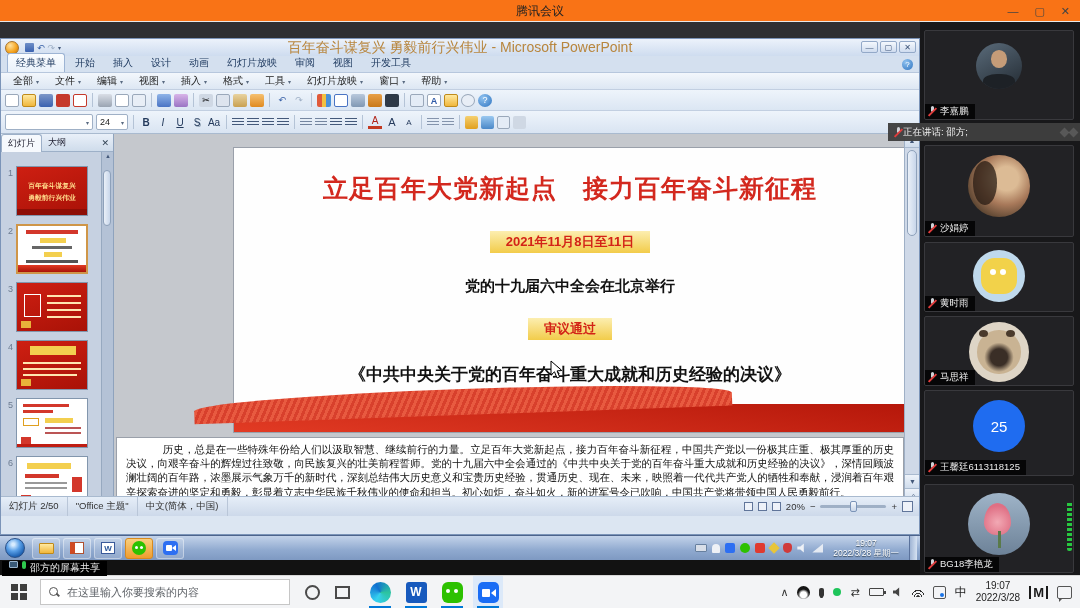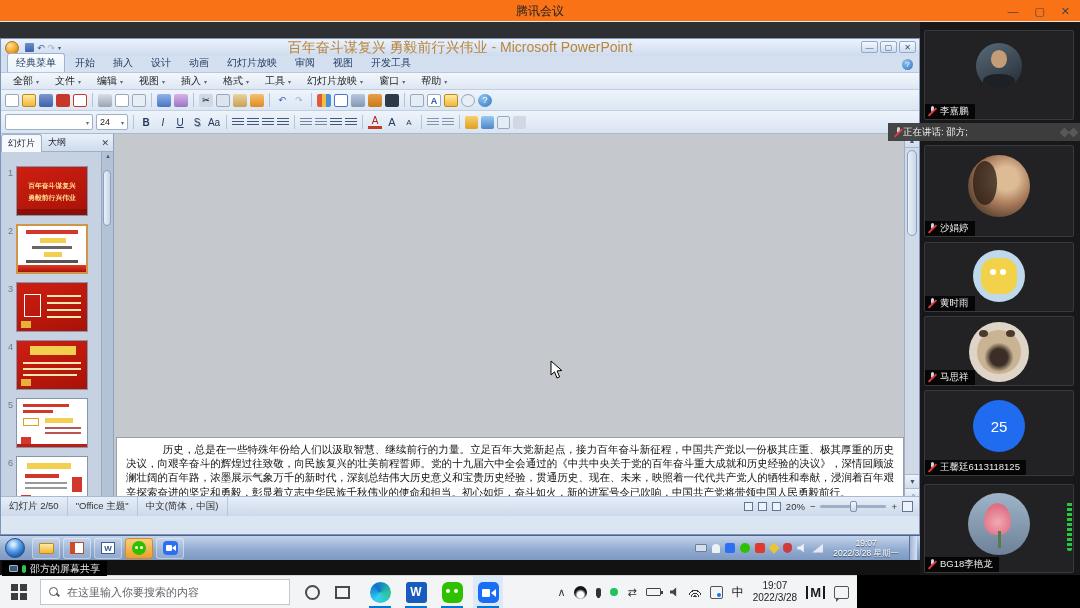--- a/index.html
+++ b/index.html
@@ -121,21 +121,21 @@
   .tr-dice { width:10px; height:10px; background:#e03a2f; border-radius:2px; }
   .tr-dia { width:8px; height:8px; background:#e8c53a; transform:rotate(45deg); }
   .tr-shield { width:9px; height:10px; background:#d03a3a; border-radius:40% 40% 50% 50%; }
   .tr-spk { width:10px; height:10px; background:#eef1f6; clip-path:polygon(0 35%,30% 35%,65% 5%,65% 95%,30% 65%,0 65%); }
   .tr-sig { width:11px; height:9px; background:linear-gradient(to top,#eef1f6,#eef1f6); clip-path:polygon(0 100%,100% 100%,100% 0); opacity:.9; }
   .w7-clock { color:#fff; font-size:8.5px; text-align:center; line-height:10px; text-shadow:0 1px 1px #345; padding:0 5px; white-space:nowrap; }
   .show-desk { width:8px; height:25px; background:linear-gradient(90deg,#9fb4d4,#d6e2f2); border-left:1px solid #5a729c; flex:none; }
 
   
   .share-strip { position:absolute; left:0; top:538px; width:920px; height:15px; background:#121212; }
-  .share-pill { position:absolute; left:2px; top:539px; height:15px; background:#000; display:flex; align-items:center; gap:4px; padding:0 7px; z-index:3; }
+  .share-pill { position:absolute; left:2px; top:539px; height:15px; background:#000; display:flex; gap:4px; padding:0 7px; z-index:3; }
   .mon-ic { width:9px; height:7px; border:1px solid #9ab4cc; border-radius:1px; background:#3a5a78; }
   .mic-green { width:4px; height:8px; background:#2ec84e; border-radius:2px; }
   .share-label { font-size:10px; color:#e8e8e8; white-space:nowrap; }
 
   
   .sidebar { position:absolute; left:920px; top:22px; width:160px; height:553px; background:#18181a; }
   .tile { position:absolute; left:4px; width:150px; background:#222225; border:1px solid #39393d; border-radius:2px; overflow:hidden; }
   .av { position:absolute; left:50%; transform:translateX(-50%); border-radius:50%; overflow:hidden; }
   .av1 { top:12px; width:46px; height:46px; background:linear-gradient(150deg,#5a6b7a,#232b33); }
   .av1::before { content:""; position:absolute; top:16%; left:33%; width:34%; height:38%; border-radius:50%; background:#c59c78; }
@@ -158,21 +158,21 @@
   .mic-mut::before { content:""; position:absolute; left:3px; top:0; width:3px; height:6px; background:#cfd3d8; border-radius:2px; }
   .mic-mut::after { content:""; position:absolute; left:-1px; top:5px; width:11px; height:2px; background:#e03c3c; transform:rotate(-45deg); }
   .vol-col { position:absolute; right:1px; top:16px; width:5px; height:50px; background:repeating-linear-gradient(to top,#27c840 0 3px, rgba(0,0,0,0) 3px 5px); border-radius:2px; }
 
   .speak-banner { position:absolute; left:888px; top:123px; width:195px; height:18px; background:rgba(62,62,62,0.96); display:flex; align-items:center; gap:0; padding:3px 6px; z-index:6; }
   .speak-banner .speak-text { font-size:9.5px; color:#f0f0f0; white-space:nowrap; }
   .wm { margin-left:auto; display:flex; gap:2px; }
   .wm i { width:7px; height:7px; background:rgba(255,255,255,0.14); transform:rotate(45deg); }
 
   
-  .host-bar { position:absolute; left:0; top:575px; width:857px; height:33px; background:#f3f4f6; border-top:1px solid #d8d8d8; display:flex; align-items:center; }
+  .host-bar { position:absolute; left:0; top:575px; width:1080px; height:33px; background:#f3f4f6; border-top:1px solid #d8d8d8; display:flex; align-items:center; }
   .win-logo { width:16px; height:16px; margin:0 13px 0 11px; display:grid; grid-template-columns:7px 7px; grid-template-rows:7px 7px; gap:1.5px; flex:none; }
   .win-logo i { background:#3d3d3d; }
   .search-box { width:250px; height:26px; background:#fff; border:1px solid #c6c6c6; display:flex; align-items:center; padding:0 8px; gap:7px; flex:none; }
   .mag { width:11px; height:11px; position:relative; flex:none; }
   .mag::before { content:""; position:absolute; left:0; top:0; width:7px; height:7px; border:1.5px solid #555; border-radius:50%; }
   .mag::after { content:""; position:absolute; left:7px; top:7px; width:4px; height:1.5px; background:#555; transform:rotate(45deg); }
   .search-input { border:none; outline:none; font-size:11px; color:#444; width:100%; background:transparent; font-family:inherit; }
   .search-input::placeholder { color:#5f6368; }
   .cort { width:15px; height:15px; border:2px solid #4a4a4a; border-radius:50%; margin:0 15px; flex:none; }
   .tview { width:15px; height:13px; border:2px solid #4a4a4a; margin-right:12px; flex:none; }
@@ -457,20 +457,28 @@
             </div>
           </div>
 
           <div class="panel-scroll">
             <span class="ps-ar" style="top:1px">▲</span>
             <div class="ps-thumb"></div>
             <span class="ps-ar" style="bottom:1px">▼</span>
           </div>
         </div>
 
+        <div class="slide">
+          <div class="slide-title">立足百年大党新起点　接力百年奋斗新征程</div>
+          <div class="badge date">2021年11月8日至11日</div>
+          <div class="slide-line1">党的十九届六中全会在北京举行</div>
+          <div class="badge approve">审议通过</div>
+          <div class="slide-line2">《中共中央关于党的百年奋斗重大成就和历史经验的决议》</div>
+          <div class="wave"></div>
+        </div>
 
         <svg class="cursor-arrow" width="13" height="19" viewBox="0 0 13 19">
           <path d="M1,1 L1,15 L4.5,11.8 L7,18 L9.6,16.9 L7.1,10.9 L11.8,10.5 Z" fill="#fff" stroke="#000" stroke-width="1"></path>
         </svg>
 
         <div class="notes-box">历史，总是在一些特殊年份给人们以汲取智慧、继续前行的力量。立足百年大党新起点，接力百年奋斗新征程，中国共产党以一份极其庄重、极其厚重的历史决议，向艰辛奋斗的辉煌过往致敬，向民族复兴的壮美前程誓师。党的十九届六中全会通过的《中共中央关于党的百年奋斗重大成就和历史经验的决议》，深情回顾波澜壮阔的百年路，浓墨展示气象万千的新时代，深刻总结伟大历史意义和宝贵历史经验，贯通历史、现在、未来，映照着一代代共产党人的牺牲和奉献，浸润着百年艰辛探索奋进的坚定和勇毅，彰显着立志中华民族千秋伟业的使命和担当。初心如炬，奋斗如火，新的进军号令已吹响，中国共产党将带领中国人民勇毅前行。</div>
         <div class="hscroll"></div>
 
         <div class="vscroll">
           <div class="vs-btn">▲</div>

